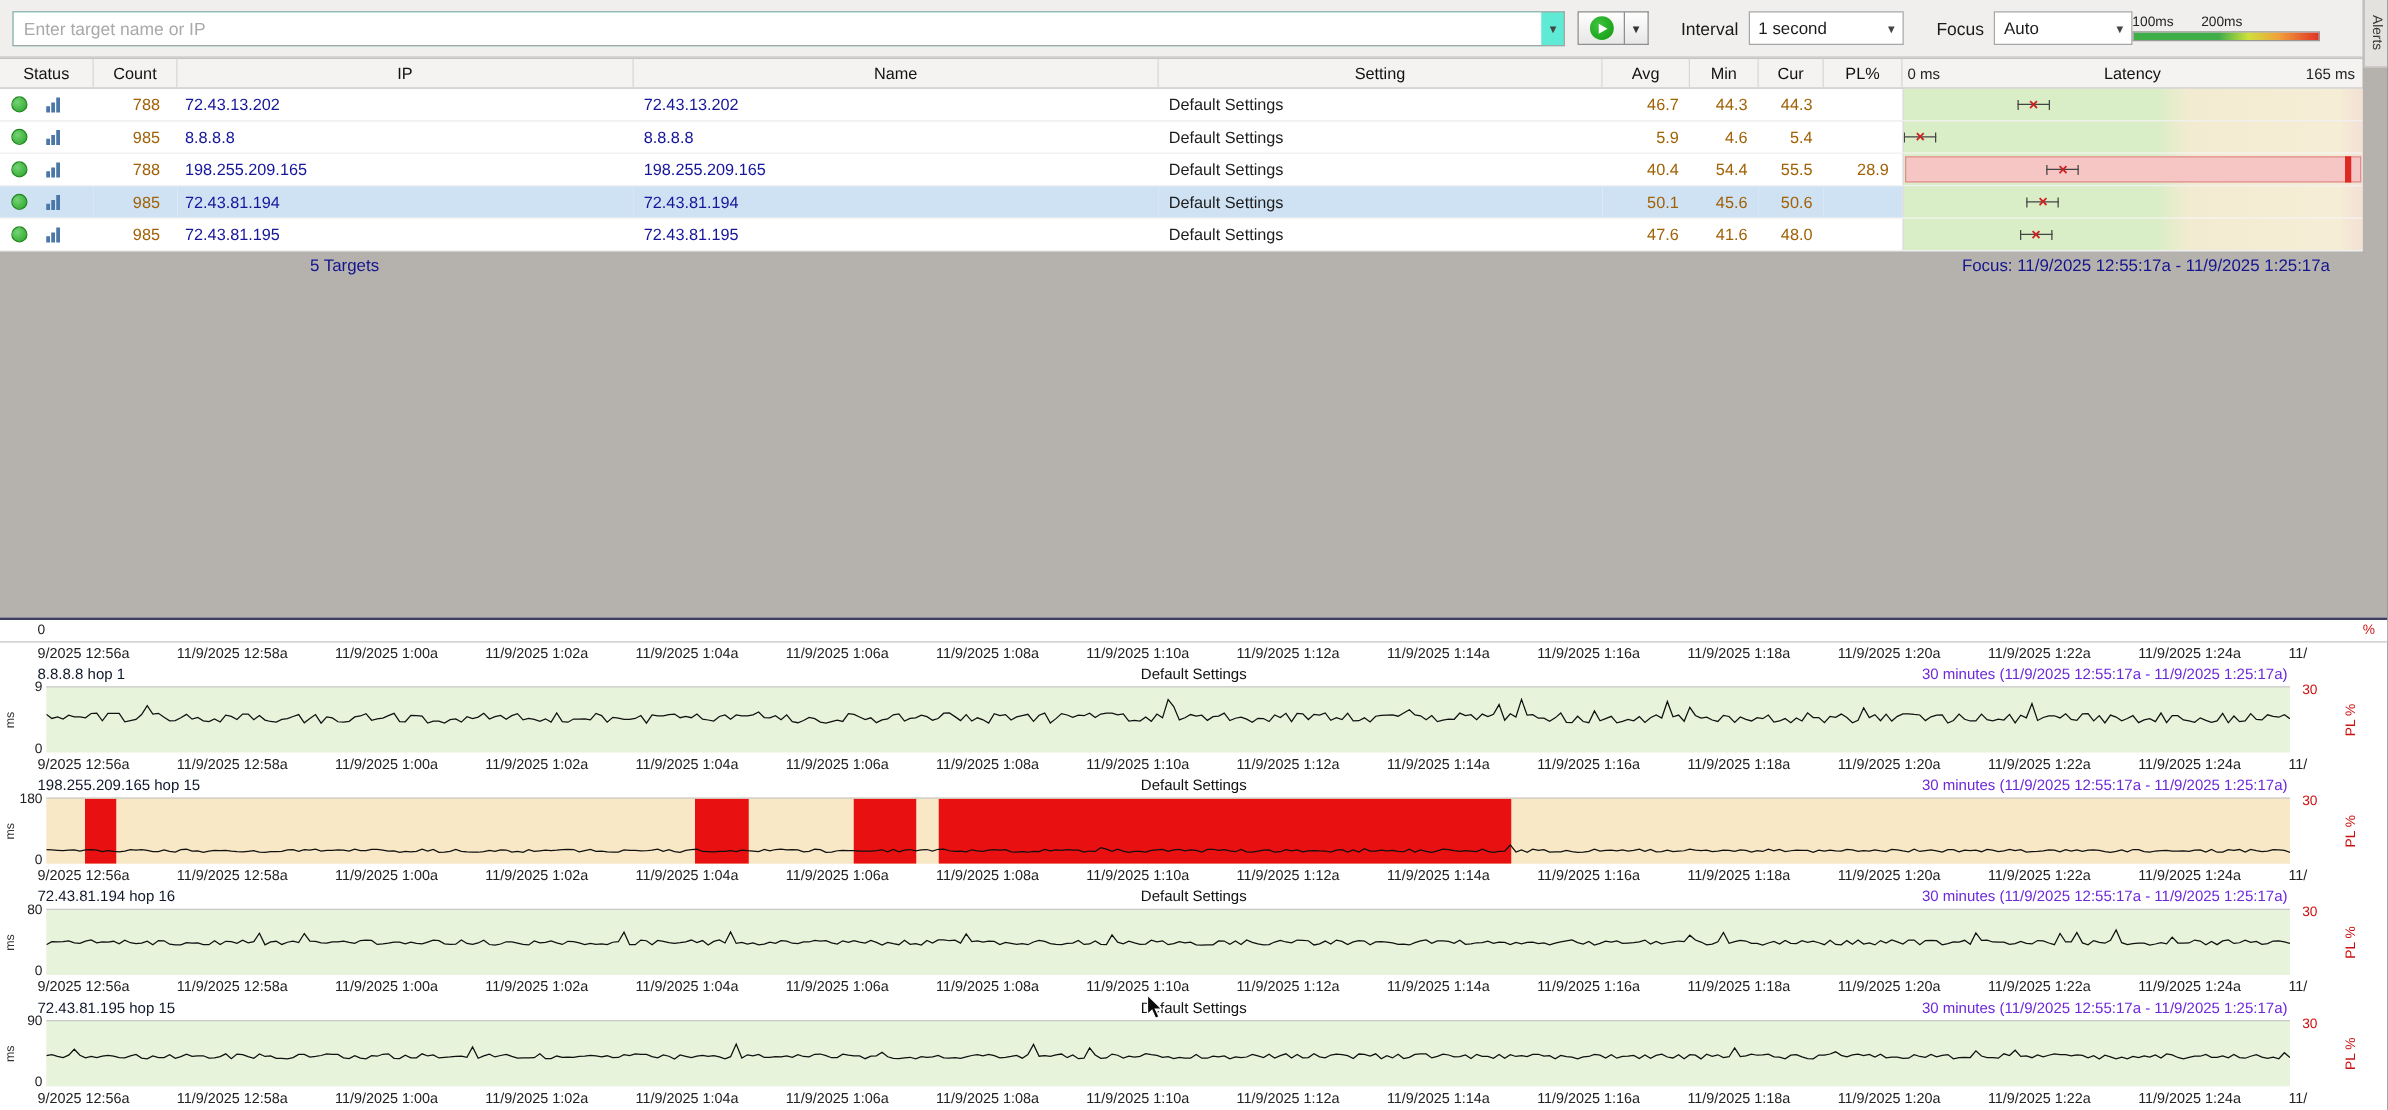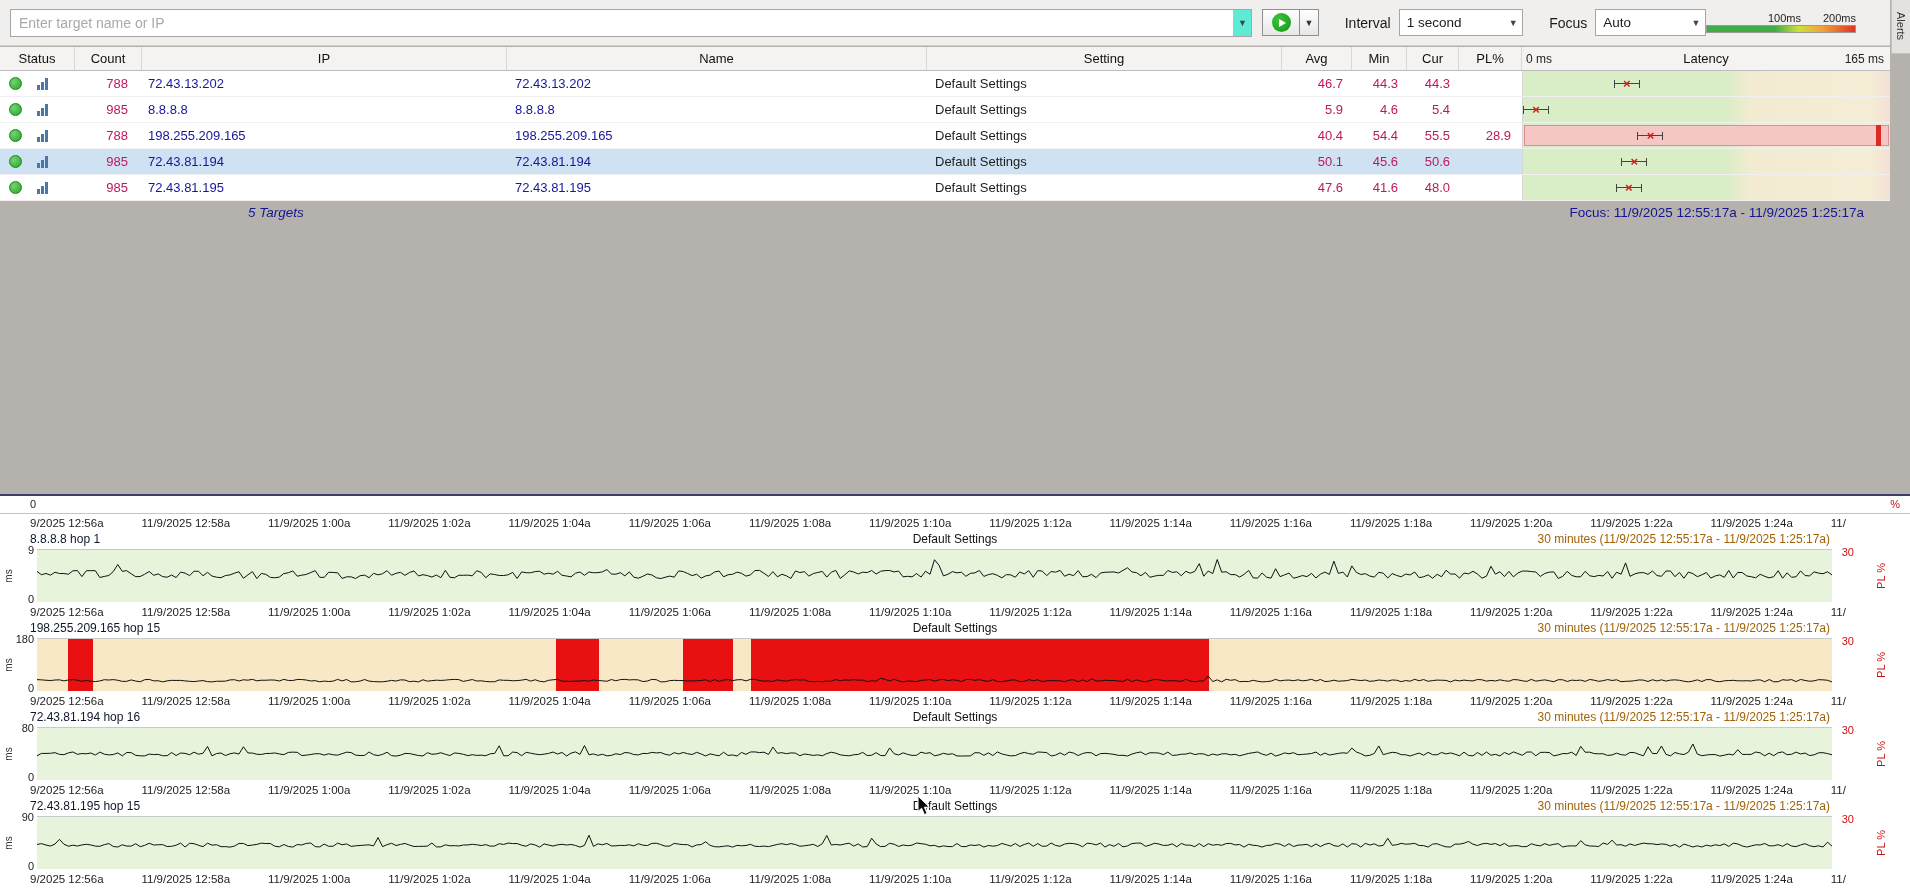--- a/index.html
+++ b/index.html
@@ -24,21 +24,21 @@
   .play-btn { margin-left:10px; width:38px; height:27px; border:1px solid #8f8f8f; background:linear-gradient(#fefefe,#e7e7e7); display:flex; align-items:center; justify-content:center; cursor:pointer; }
   .play-circle { width:19px; height:19px; border-radius:50%; background:radial-gradient(circle at 35% 35%, #3ec23e, #0f9a0f); display:flex; align-items:center; justify-content:center; }
   .play-tri { width:0; height:0; border-left:7px solid #fff; border-top:4.5px solid transparent; border-bottom:4.5px solid transparent; margin-left:2px; }
   .play-drop { width:19px; height:27px; border:1px solid #8f8f8f; border-left:none; background:linear-gradient(#fefefe,#e7e7e7); font-size:9px; color:#333; cursor:pointer; }
   .tb-label { font-size:14px; color:#1a1a1a; margin-left:26px; }
   .selectbox { margin-left:8px; height:27px; background:#fff; border:1px solid #a6a6a6; display:flex; align-items:center; }
   .selectbox .sel-text { flex:1; font-size:13.5px; color:#1a1a1a; padding-left:7px; white-space:nowrap; }
   .sb-interval { width:126px; }
   .sb-focus { width:112px;justify-content:flex-end; }
   .legend { margin-left:auto; margin-right:34px; width:152px; }
-  .legend-labels { display:flex; justify-content:flex-end; gap:22px; font-size:11px; color:#222; margin-bottom:1px; }
+  .legend-labels { display:flex; justify-content:flex-start; gap:22px; font-size:11px; color:#222; margin-bottom:1px; }
   .legend-bar { height:8px; width:100%; background:linear-gradient(to right,#3fae49 0%,#3fae49 46%,#cfe03a 62%,#f0a23a 78%,#e23327 100%); border:1px solid #999; }
   .alerts-tab {
     position:absolute; top:0; right:0; width:19px; height:54px;
     background:#e4e2df; border-left:1px solid #c2c2c2; border-bottom:1px solid #c2c2c2;
     writing-mode: vertical-rl; text-align:center; font-size:11px; color:#333;
     display:flex; align-items:center; justify-content:center; cursor:pointer;
   }
   
   .ttable { position:absolute; top:47px; left:0; width:1890px; }
   .thead, .trow {
@@ -54,51 +54,51 @@
   .h-lat-min { position:absolute; left:4px; font-size:12px; color:#222; }
   .h-lat-max { position:absolute; right:6px; font-size:12px; color:#222; }
   .trow { height:26px; background:#fff; border-bottom:1px solid #f0f0f0; }
   .trow.selected .cell { background:#cfe2f4; }
   .cell { font-size:13px; display:flex; align-items:center; overflow:hidden; white-space:nowrap; }
   .c-status { padding-left:9px; gap:15px; }
   .dot { width:13px; height:13px; border-radius:50%; background:radial-gradient(circle at 35% 35%, #74d374, #28a428); border:1px solid #1d861d; flex:none; }
   .bars { display:flex; align-items:flex-end; gap:1px; height:12px; cursor:pointer; }
   .bars i { display:block; width:3px; background:#4a76a8; }
   .bars i:nth-child(1){height:5px;} .bars i:nth-child(2){height:8px;} .bars i:nth-child(3){height:12px;}
-  .num { justify-content:flex-end; color:#be185d; }
+  .num { justify-content:flex-end; color:#a16207; }
   .c-count { padding-right:14px; }
   .c-ip { padding-left:6px; color:#16169a; }
   .c-name { padding-left:8px; color:#16169a; }
   .c-setting { padding-left:8px; color:#1c1c1c; }
   .c-avg,.c-min,.c-cur { padding-right:9px; }
   .c-pl { padding-right:11px; }
   .c-lat { position:relative; border-left:1px solid #d5d5d5;
     background:linear-gradient(to right,#d9edc6 0%,#d9edc6 55%,#f2ebd1 62%,#f5edd5 95%,#f2e0d4 100%) !important; }
   .loss-bar { display:none; position:absolute; left:1px; right:1px; top:2px; bottom:2px; background:#f5c6c4; border:1px solid #e08f8c; }
   .loss-edge { display:none; position:absolute; right:9px; top:2px; bottom:2px; width:5px; background:#dd2a22; }
   .c-lat.loss .loss-bar, .c-lat.loss .loss-edge { display:block; }
   .marker { position:absolute; top:50%; margin-top:-6px; width:26px; height:12px; }
   .marker .wline { position:absolute; left:0; right:0; top:5px; border-top:1px solid #444; }
   .marker .wl, .marker .wr { position:absolute; top:2px; width:1px; height:8px; background:#444; }
   .marker .wl{left:0;} .marker .wr{right:0;}
   .marker .mx { position:absolute; left:50%; top:50%; transform:translate(-50%,-54%); color:#c22; font-size:13px; font-weight:bold; line-height:1; }
   .table-footer { position:relative; height:26px; }
-  .targets-count { position:absolute; left:248px; top:4px; font-size:13.5px; color:#14148e;font-style:italic; }
+  .targets-count { position:absolute; left:248px; top:4px; font-size:13.5px; color:#14148e; }
   .focus-range { position:absolute; right:26px; top:4px; font-size:13.5px; color:#14148e; }
   
   .graphs { position:absolute; left:0; top:494px; width:1910px; bottom:0; background:#fff; border-top:2px solid #3f3f66; }
   .mini-strip { position:relative; height:18px; background:#fff; border-bottom:1px solid #c4c4c4; }
   .ms-zero { position:absolute; left:30px; top:2px; font-size:11px; color:#222; }
   .ms-pct { position:absolute; right:10px; top:2px; font-size:11px; color:#cc1111; }
   .axis-row { position:relative; height:17px; display:flex; justify-content:space-between; align-items:center; padding-left:30px; padding-right:64px; overflow:hidden; }
   .axis-label { font-size:11.5px; color:#222; white-space:nowrap; }
   .g-header { position:relative; height:17px; }
   .g-title { position:absolute; left:30px; top:1px; font-size:12px; color:#0f172a; }
   .g-setting { position:absolute; left:50%; transform:translateX(-50%); top:1px; font-size:12px; color:#111; }
-  .g-range { position:absolute; right:80px; top:1px; font-size:12px; color:#a16207; }
+  .g-range { position:absolute; right:80px; top:1px; font-size:12px; color:#6d28d9; }
   .plot-row { position:relative; height:55px; }
   .plot { position:absolute; left:37px; right:78px; top:1px; bottom:1px; border-top:1px solid #c9c9c9; overflow:hidden; }
   .plot.theme-green { background:#e7f3da; }
   .plot.theme-warn { background:#f8e8c6; }
   .plot svg { position:absolute; inset:0; width:100%; height:100%; }
   .loss-block { position:absolute; top:0; bottom:0; background:#e81010; }
   .y-max { position:absolute; left:0; top:-4px; width:34px; text-align:right; font-size:11px; color:#222; }
   .y-zero { position:absolute; left:0; bottom:-2px; width:34px; text-align:right; font-size:11px; color:#222; }
   .y-unit { position:absolute; left:2px; top:50%; transform:translateY(-50%) rotate(-90deg); font-size:10px; color:#333; }
   .pl-max { position:absolute; right:56px; top:-2px; font-size:11px; color:#cc1111; }

